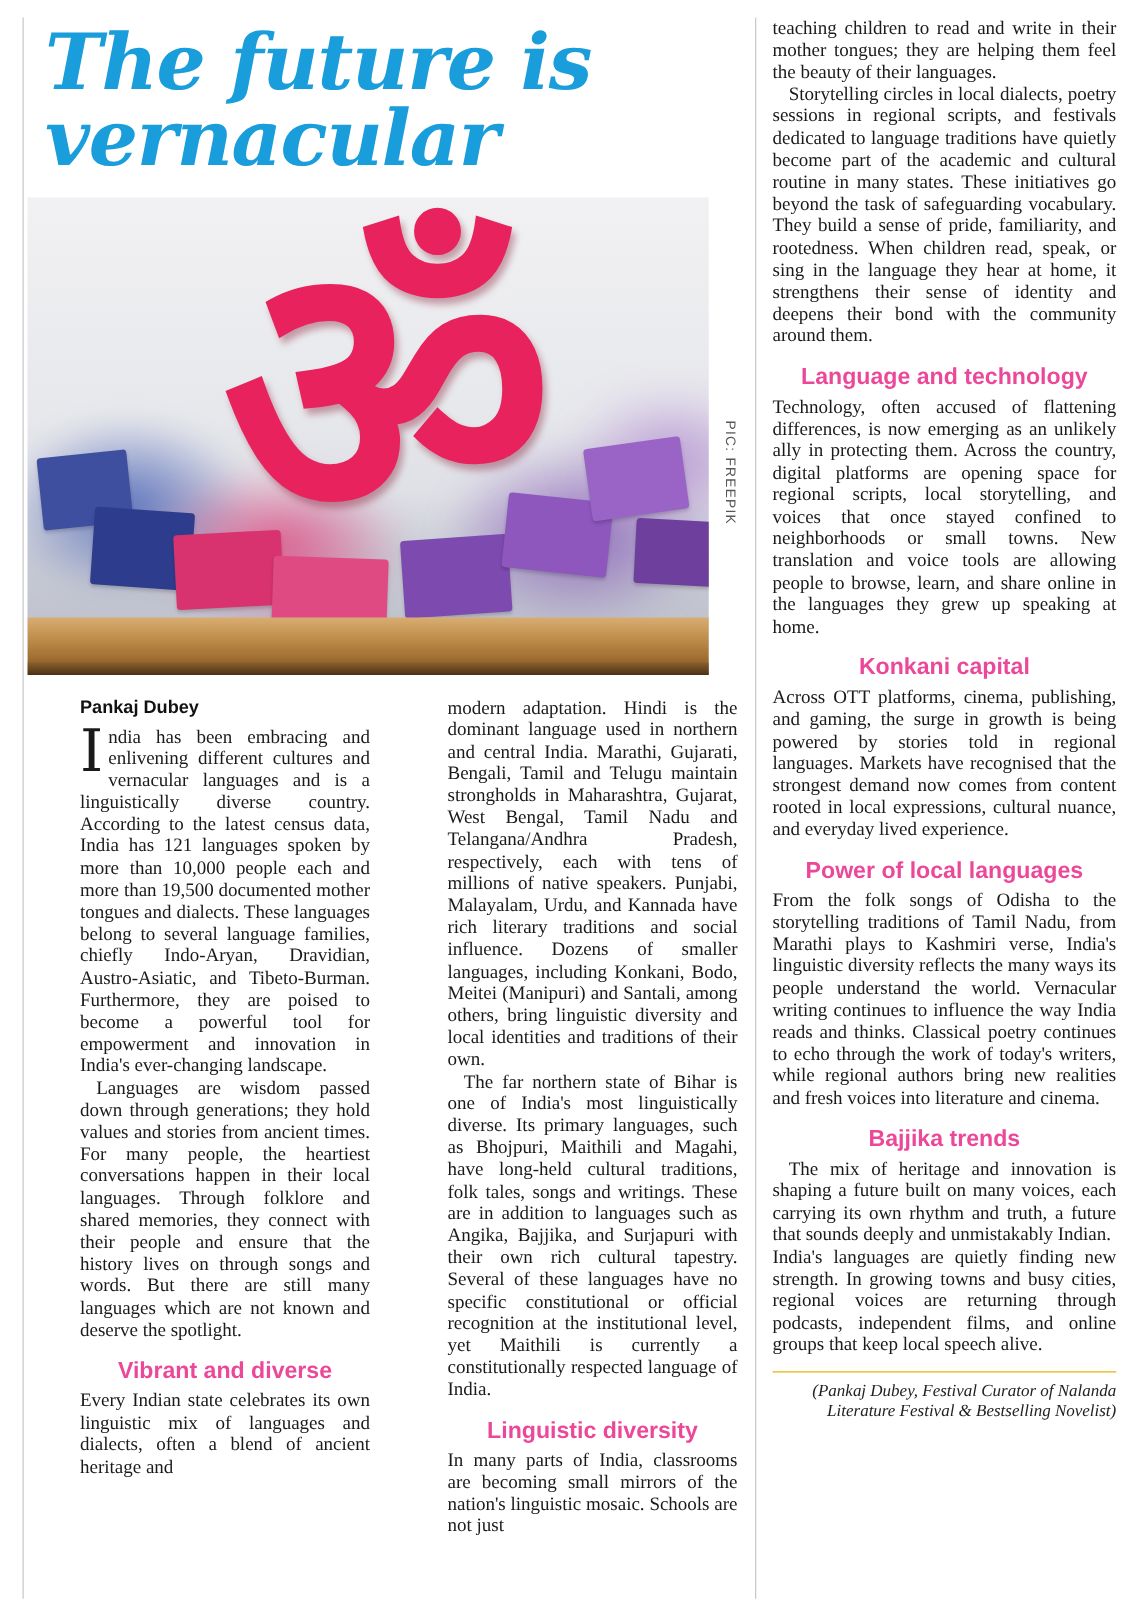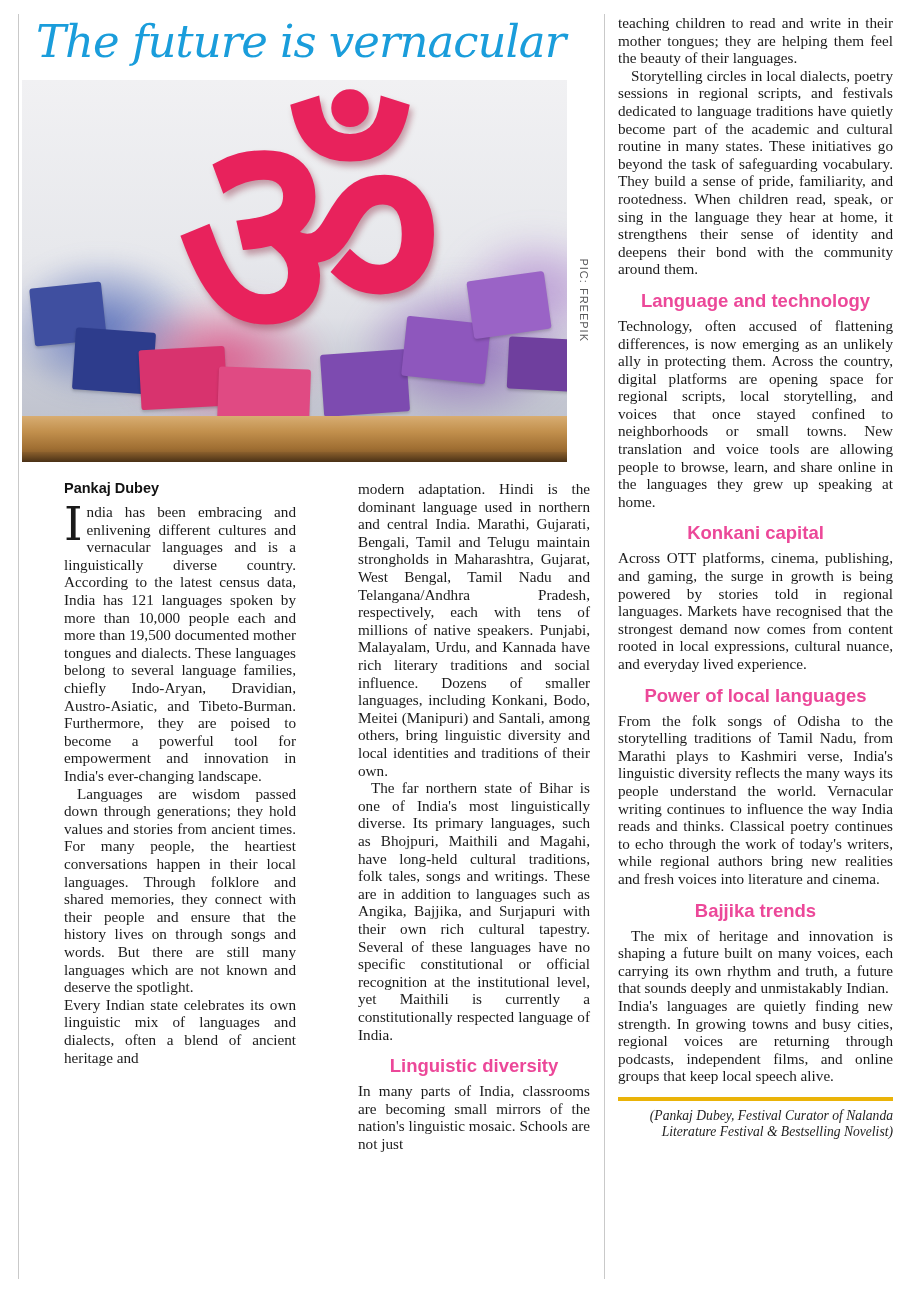--- a/index.html
+++ b/index.html
@@ -51,23 +51,23 @@
   .right-col {
     width: 290px;
     padding-left: 14px;
     box-sizing: border-box;
   }
 
   
   .headline {
     font-family: "DejaVu Serif", serif;
     font-style: italic;
-    font-weight: normal;
+    font-weight: bold;
     color: #1a9ddb;
-    font-size: 45px;
+    font-size: 62px;
     line-height: 0.98;
     letter-spacing: -1px;
     margin: 6px 0 0 18px;
   }
   .subhead {
     font-family: "Liberation Sans", sans-serif;
     font-weight: bold;
     color: #6d6d6d;
     font-size: 20.5px;
     letter-spacing: 0.1px;
@@ -207,21 +207,21 @@
     color: #ec4899;
     margin: 12px 0 6px 0;
     line-height: 21px;
     text-align: center;
   }
   .right-col p.body {
     font-size: 15.2px;
     line-height: 17.6px;
   }
   .footer-note {
-    border-top: 4px solid #eab308;
+    border-top: 1px solid #eab308;
     margin-top: 12px;
     padding-top: 7px;
     font-family: "Liberation Serif", serif;
     font-style: italic;
     font-size: 13.6px;
     line-height: 16.5px;
     text-align: right;
     color: #222;
   }
 </style>
@@ -261,20 +261,21 @@
           </div>
         </div>
         <div class="photo-credit">PIC: FREEPIK</div>
       </div>
 
       <div class="cols-2">
         <div class="col">
           <div class="byline">Pankaj Dubey</div>
           <p class="body first dropcap-para">India has been embracing and enlivening different cultures and vernacular languages and is a linguistically diverse country. According to the latest census data, India has 121 languages spoken by more than 10,000 people each and more than 19,500 documented mother tongues and dialects. These languages belong to several language families, chiefly Indo-Aryan, Dravidian, Austro-Asiatic, and Tibeto-Burman. Furthermore, they are poised to become a powerful tool for empowerment and innovation in India's ever-changing landscape.</p>
           <p class="body">Languages are wisdom passed down through generations; they hold values and stories from ancient times. For many people, the heartiest conversations happen in their local languages. Through folklore and shared memories, they connect with their people and ensure that the history lives on through songs and words. But there are still many languages which are not known and deserve the spotlight.</p>
+          <h2 class="sec">Vibrant and diverse</h2>
           <p class="body first">Every Indian state celebrates its own linguistic mix of languages and dialects, often a blend of ancient heritage and</p>
         </div>
 
         <div class="col">
           <p class="body first">modern adaptation. Hindi is the dominant language used in northern and central India. Marathi, Gujarati, Bengali, Tamil and Telugu maintain strongholds in Maharashtra, Gujarat, West Bengal, Tamil Nadu and Telangana/Andhra Pradesh, respectively, each with tens of millions of native speakers. Punjabi, Malayalam, Urdu, and Kannada have rich literary traditions and social influence. Dozens of smaller languages, including Konkani, Bodo, Meitei (Manipuri) and Santali, among others, bring linguistic diversity and local identities and traditions of their own.</p>
           <p class="body">The far northern  state of Bihar is one of India's most linguistically diverse. Its primary languages, such as Bhojpuri, Maithili and Magahi, have long-held cultural traditions, folk tales, songs  and writings. These are in addition to languages such as Angika, Bajjika, and Surjapuri with their  own rich cultural tapestry. Several of these languages have no specific constitutional or official recognition at the institutional level, yet Maithili is  currently a constitutionally respected language of India.</p>
           <h2 class="sec">Linguistic diversity</h2>
           <p class="body first">In many parts of India, classrooms are becoming small mirrors of the nation's linguistic mosaic. Schools are not just</p>
         </div>
       </div>

